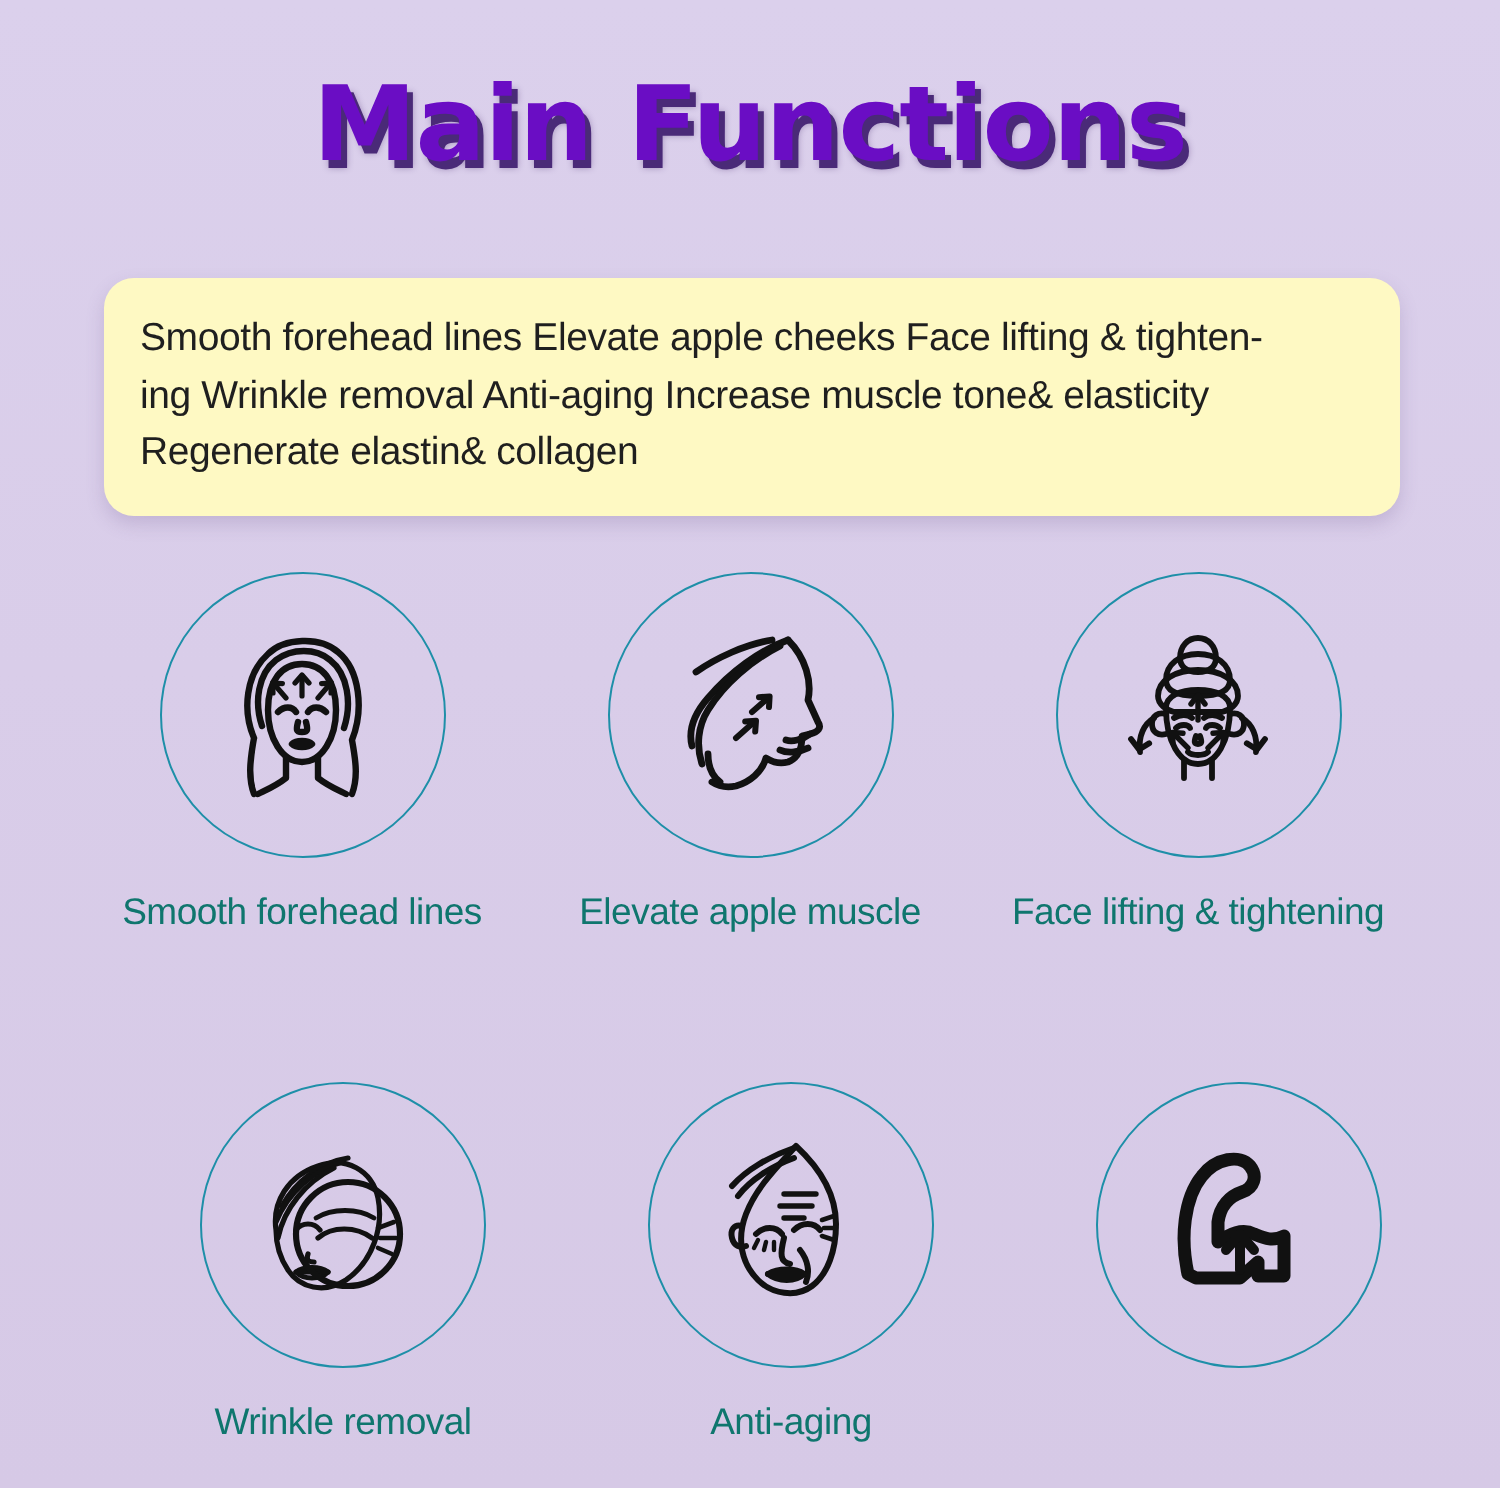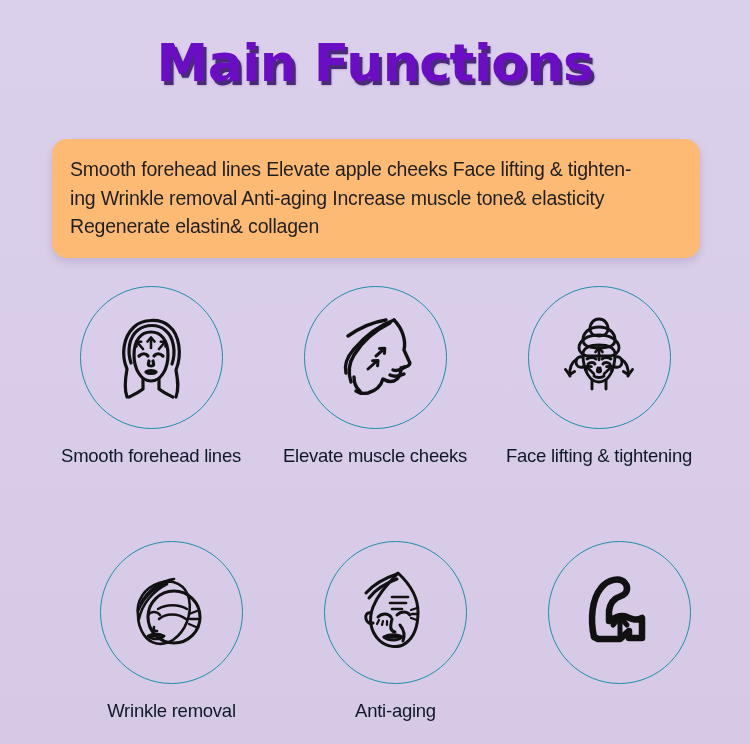--- a/index.html
+++ b/index.html
@@ -41,21 +41,21 @@
   }
 
   
   .desc-card {
     position: absolute;
     left: 52px;
     top: 139px;
     width: 648px;
     height: 119px;
     box-sizing: border-box;
-    background: #fdba74;
+    background: #fef9c3;
     border-radius: 15px;
     box-shadow: 0 4px 9px rgba(110, 85, 140, 0.22);
     padding: 16px 20px 16px 18px;
   }
   .desc-text {
     font-family: "Liberation Sans", sans-serif;
     font-size: 19.5px;
     line-height: 1.47;
     color: #1F1F1F;
     letter-spacing: -0.2px;
@@ -95,21 +95,21 @@
     justify-content: center;
     background: transparent;
   }
   .circle svg {
     display: block;
   }
   .caption {
     margin-top: 16px;
     font-family: "Liberation Sans", sans-serif;
     font-size: 18.5px;
-    color: #0f172a;
+    color: #0f766e;
     letter-spacing: -0.25px;
     white-space: nowrap;
     text-align: left;
   }
   
   .cap-wrap {
     width: 143px;
     display: flex;
     justify-content: center;
   }
@@ -192,21 +192,21 @@
               <g stroke-width="3">
                 <path d="M56 53 L64 46"></path>
                   <path d="M64.5 50.5 L64.8 45.2 L59.5 45.6"></path>
                 <path d="M48 66 L57 58"></path>
                   <path d="M57.6 62.8 L58 57.4 L52.6 57.8"></path>
               </g>
             </svg>
           </span>
         </div>
         <div class="cap-wrap">
-          <div class="caption">Elevate muscle cheeks</div>
+          <div class="caption">Elevate apple muscle</div>
         </div>
       </div>
 
       <div class="cell">
         <div class="circle">
           <span>
             <svg width="112" height="112" viewBox="0 0 112 112" fill="none" stroke="#111111" stroke-width="2.9" stroke-linecap="round" stroke-linejoin="round">
 
               <path d="M47 27 C47 21 51 17 56 17 C61 17 65 21 65 27 C65 31 62 34 56 34 C50 34 47 31 47 27 Z"></path>
 

